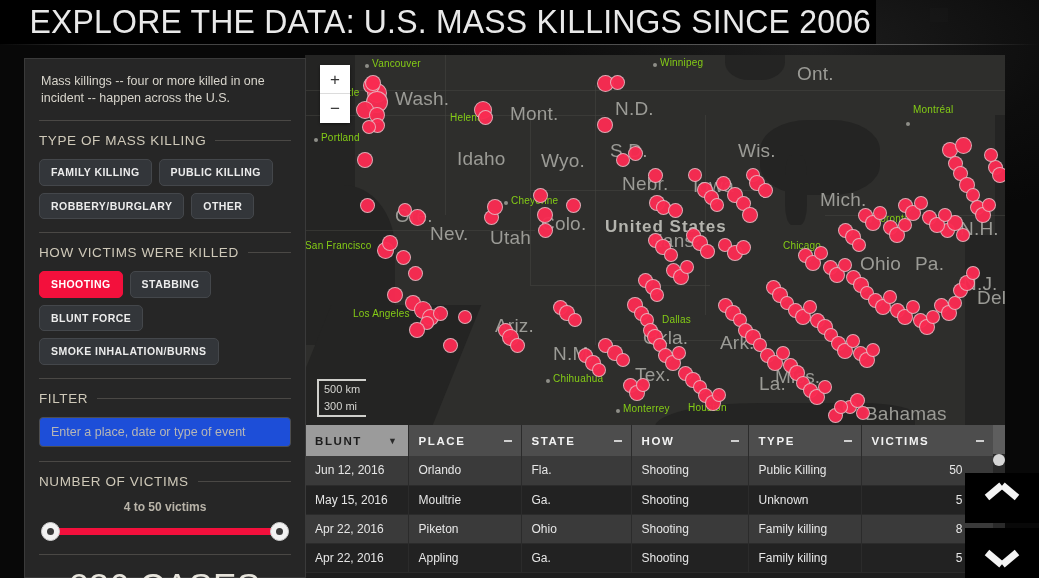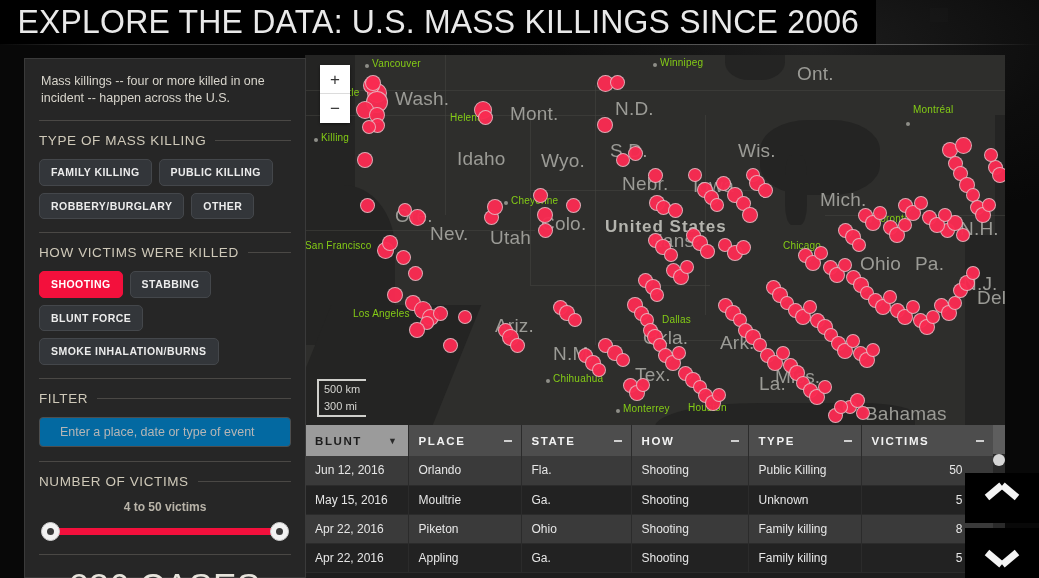--- a/index.html
+++ b/index.html
@@ -25,20 +25,21 @@
   }
   .bg-streak{position:absolute;background:#171717;opacity:.7;}
 
   
   .header {
     position: absolute; left: 0; top: 0;
     width: 876px; height: 44px;
     background: #000;
     display: flex; align-items: center;
     overflow: hidden;
+    padding-left: 12px;
   }
   .header h1 {
     color: #e9e9e9;
     font-size: 33px;
     font-weight: 400;
     letter-spacing: .2px;
     line-height: 44px;
     padding-left: 18px;
     white-space: nowrap;
     transform: scaleX(0.97);
@@ -79,26 +80,26 @@
     font-size: 10.5px; font-weight: bold; letter-spacing: .45px;
     padding: 7px 11px 7px 11px;
     cursor: pointer;
     white-space: nowrap;
     line-height: 1;
   }
   .chip.active { background: #f3103c; border-color: #f3103c; color: #fff; }
 
   .filter-input {
     width: 100%;
-    background: #0369a1;
+    background: #1d4ed8;
     border: 1px solid #4e4e4e;
     border-radius: 4px;
     color: #bfbfbf;
     font-size: 12.5px;
-    padding: 7px 20px;
+    padding: 7px 11px;
     outline: none;
     font-family: "Liberation Sans", sans-serif;
   }
   .filter-input::placeholder { color: #b6b6b6; }
 
   .victim-range-label {
     text-align: center; color: #b9b4a9; font-size: 12px; font-weight: bold;
     margin: 8px 0 7px 0;
   }
   .slider {
@@ -345,21 +346,21 @@
     <div class="border-line" style="left:400px;top:60px;width:1px;height:200px;"></div>
     <div class="border-line" style="left:520px;top:160px;width:180px;height:1px;"></div>
     <div class="border-line" style="left:300px;top:285px;width:230px;height:1px;"></div>
     <div class="border-line" style="left:0;top:35px;width:700px;height:1px;"></div>
 
     <div id="map-labels">
         <div class="maplabel city" style="left: 67px; top: 3px;">Vancouver</div>
         <div class="citydot" style="left: 60px; top: 9px;"></div>
         <div class="maplabel city" style="left: 22px; top: 32px;">Seattle</div>
         <div class="maplabel big" style="left: 90px; top: 33px;">Wash.</div>
-        <div class="maplabel city" style="left: 16px; top: 77px;">Killing</div>
+        <div class="maplabel city" style="left: 16px; top: 77px;">Portland</div>
         <div class="citydot" style="left: 9px; top: 83px;"></div>
         <div class="maplabel big" style="left: 90px; top: 150px;">Ore.</div>
         <div class="maplabel big" style="left: 152px; top: 93px;">Idaho</div>
         <div class="maplabel city" style="left: 145px; top: 57px;">Helena</div>
         <div class="maplabel big" style="left: 205px; top: 48px;">Mont.</div>
         <div class="maplabel big" style="left: 310px; top: 43px;">N.D.</div>
         <div class="maplabel big" style="left: 305px; top: 85px;">S.D.</div>
         <div class="maplabel city" style="left: 355px; top: 2px;">Winnipeg</div>
         <div class="citydot" style="left: 348px; top: 8px;"></div>
         <div class="maplabel big" style="left: 492px; top: 8px;">Ont.</div>

